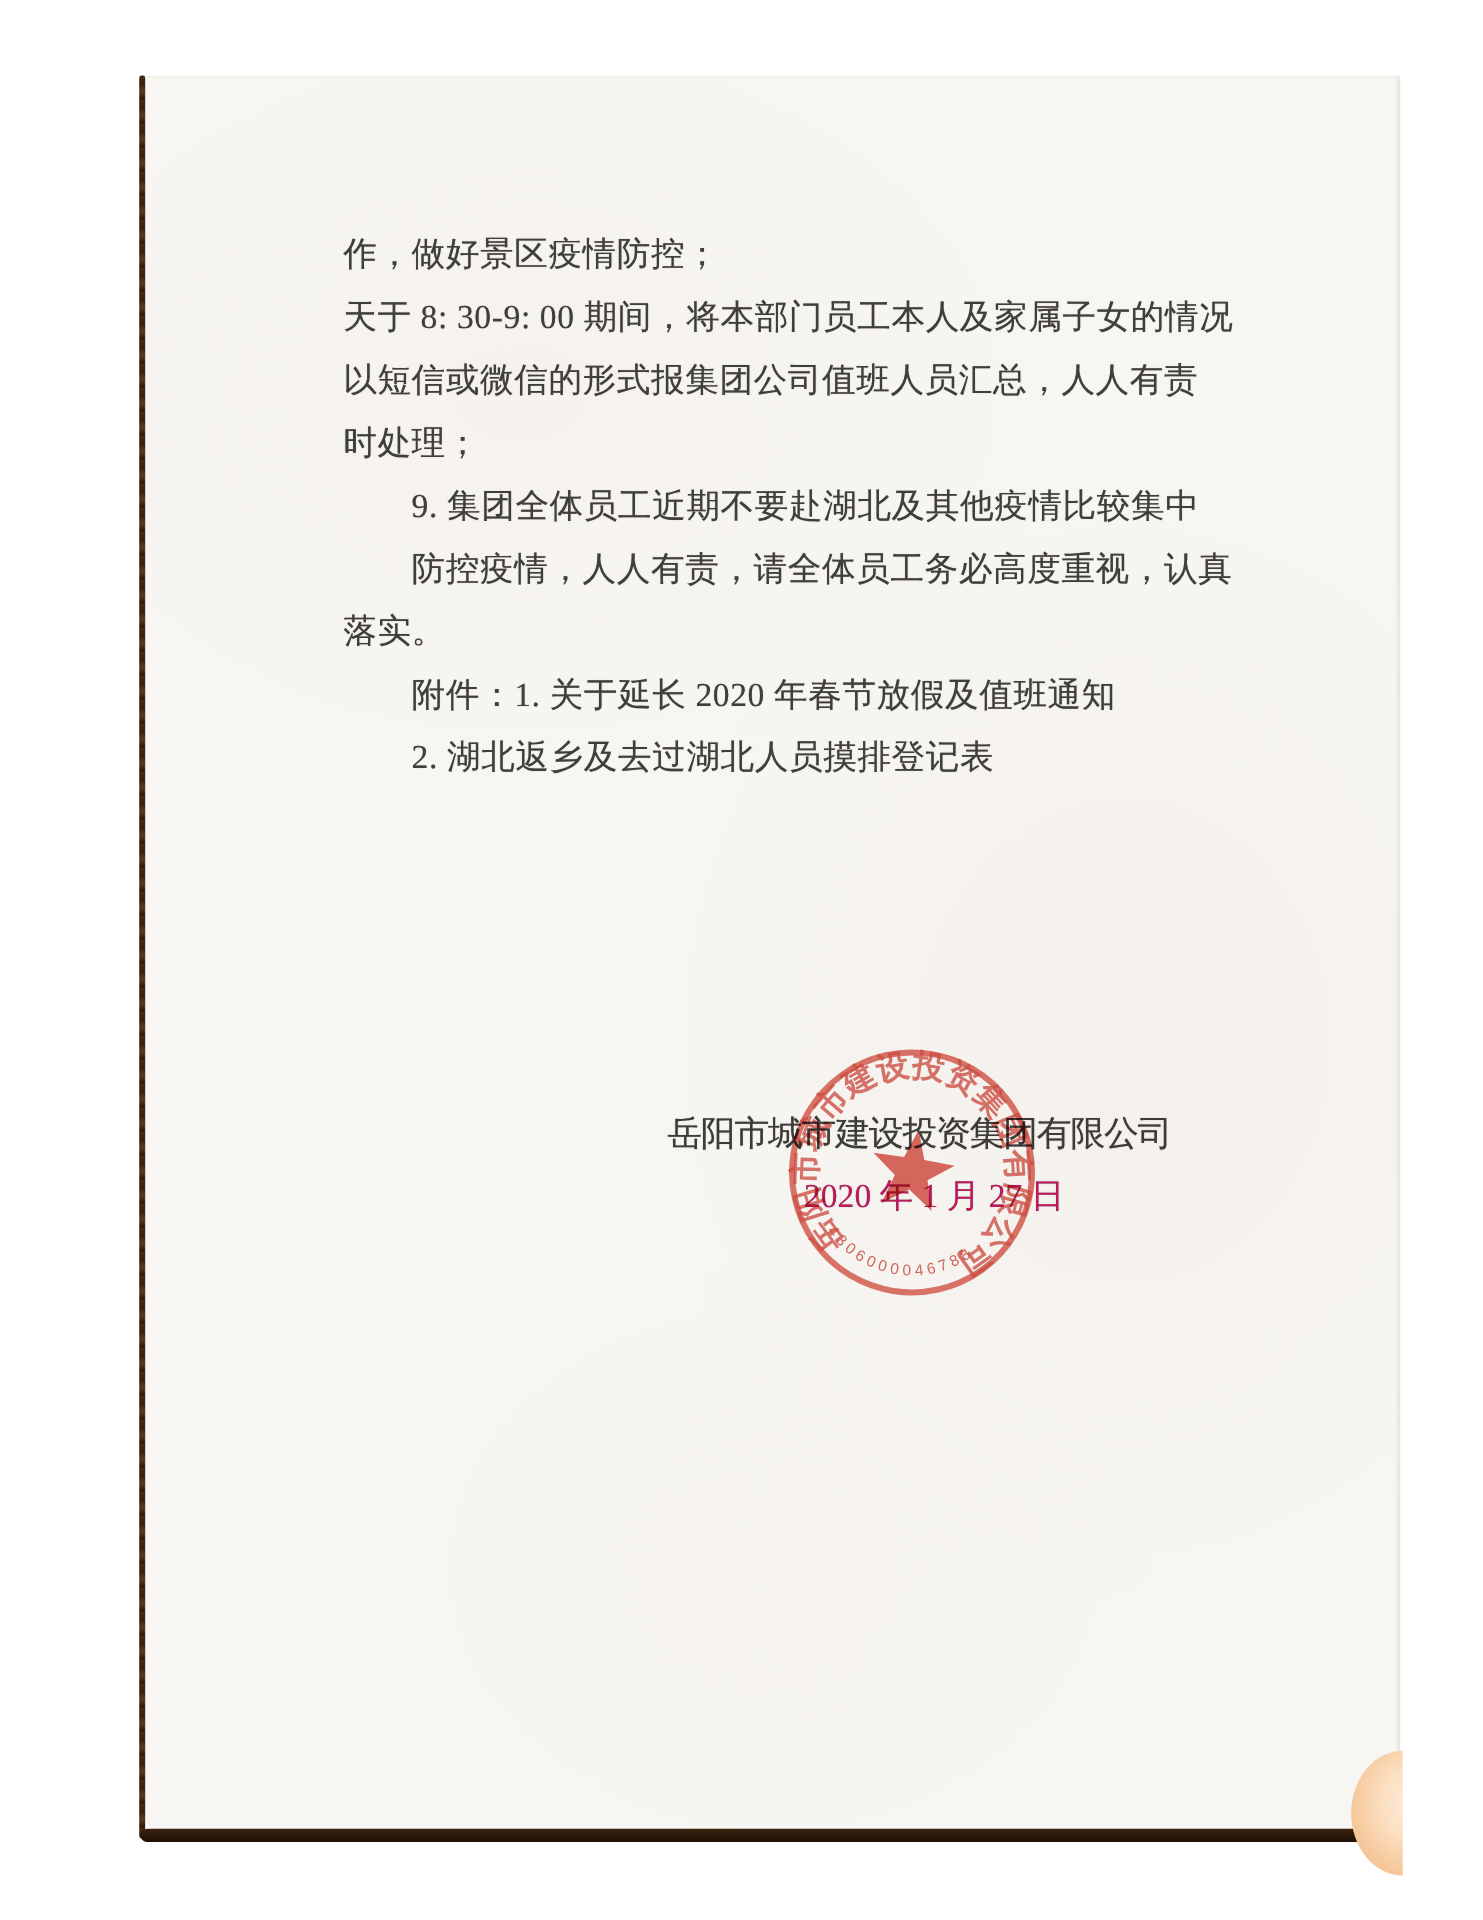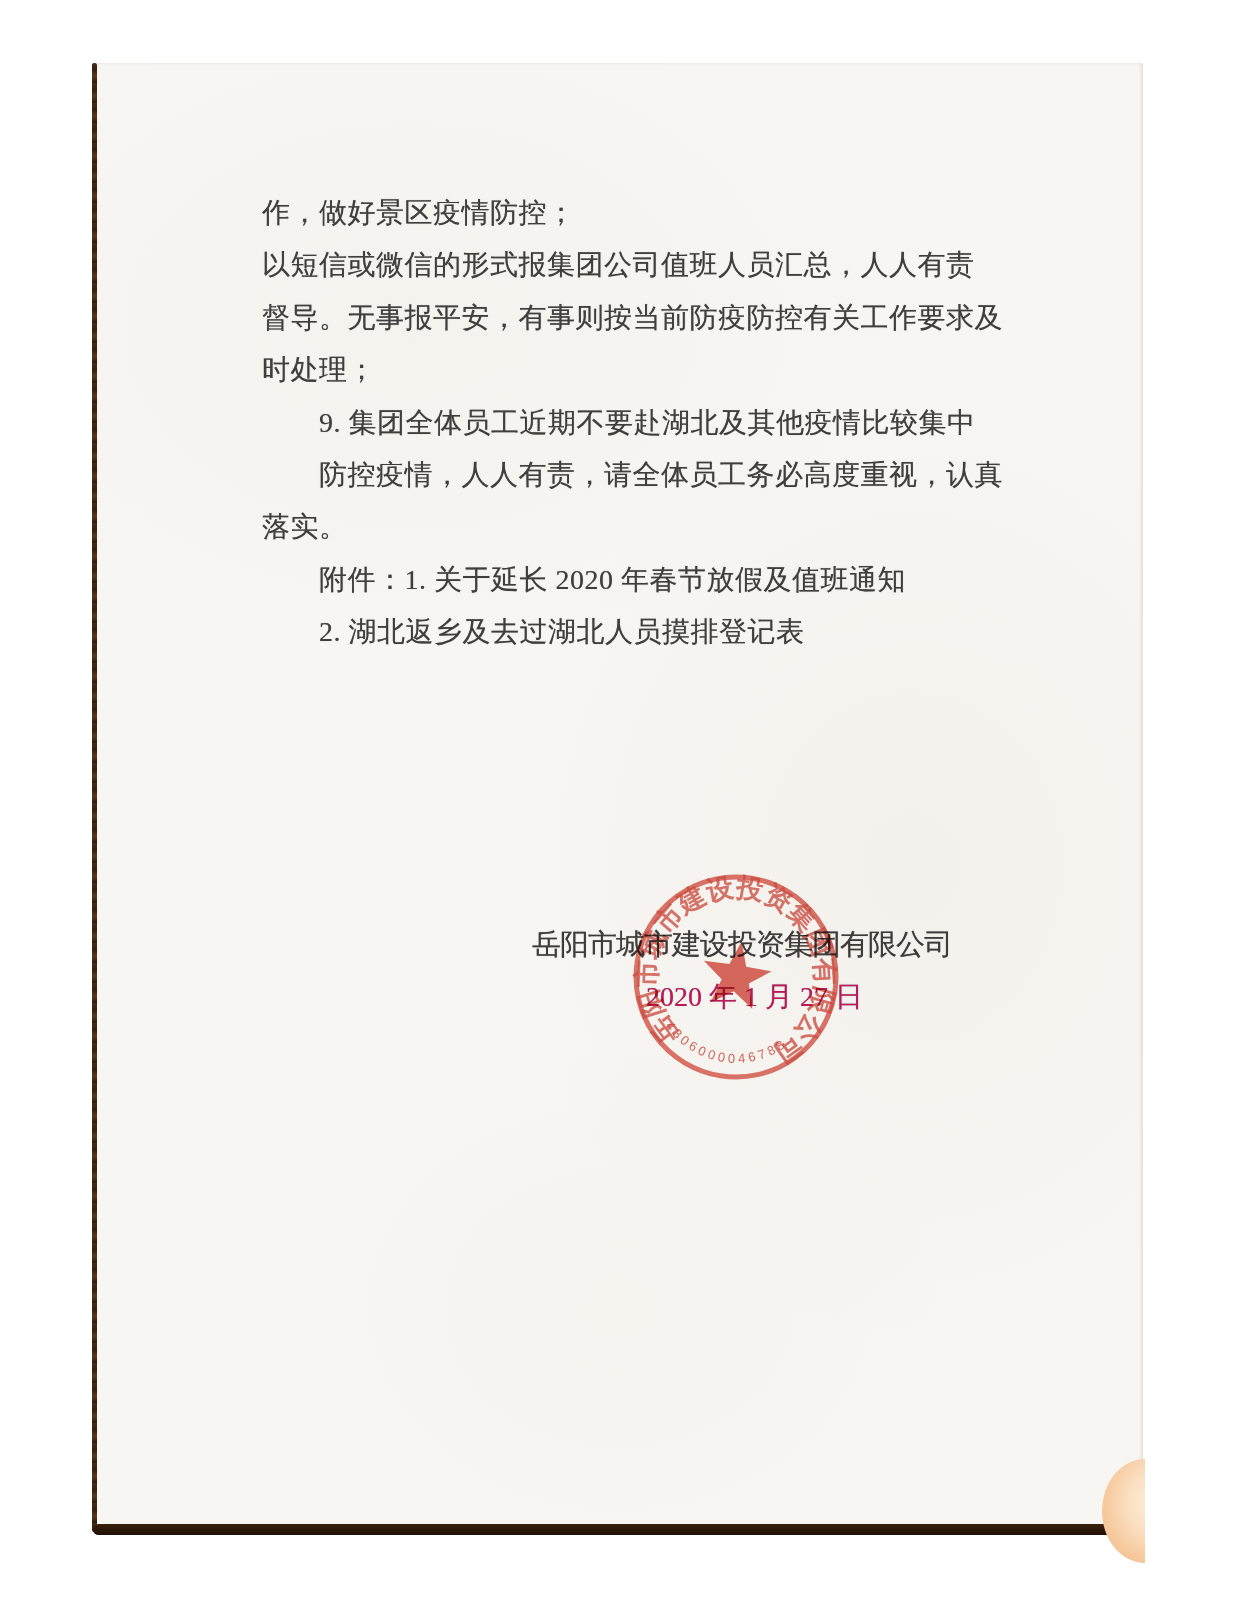--- a/index.html
+++ b/index.html
@@ -3,21 +3,21 @@
 <meta charset="utf-8">
 <style>
   html, body { margin: 0; padding: 0; }
   body {
     width: 1236px; height: 1600px;
     background: #ffffff;
     font-family: "Liberation Serif", "DejaVu Serif", serif;
     position: relative;
     overflow: hidden;
   }
-  .page { position: absolute; inset: 0; }
+  .page { position: absolute; inset: 0; margin-left: 24px; }
 
   
   .paper {
     position: absolute;
     left: 97px; top: 63px;
     width: 1046px; height: 1463px;
     background:
       radial-gradient(ellipse 700px 500px at 30% 18%, rgba(120,100,80,0.025), transparent 70%),
       radial-gradient(ellipse 600px 700px at 78% 55%, rgba(120,100,80,0.035), transparent 70%),
       radial-gradient(ellipse 500px 400px at 50% 85%, rgba(120,100,80,0.02), transparent 70%),
@@ -107,22 +107,22 @@
 <body>
 
 <div class="page">
 
   <div class="paper"></div>
   <div class="edge-left"></div>
   <div class="edge-bottom"></div>
 
   <div class="text-block">
     <div class="line">作，做好景区疫情防控；</div>
+    <div class="line">天于 8: 30-9: 00 期间，将本部门员工本人及家属子女的情况</div>
     <div class="line">以短信或微信的形式报集团公司值班人员汇总，人人有责</div>
-    <div class="line">督导。无事报平安，有事则按当前防疫防控有关工作要求及</div>
     <div class="line">时处理；</div>
     <div class="line ind">9. 集团全体员工近期不要赴湖北及其他疫情比较集中</div>
     <div class="line ind">防控疫情，人人有责，请全体员工务必高度重视，认真</div>
     <div class="line">落实。</div>
     <div class="line ind">附件：1. 关于延长 2020 年春节放假及值班通知</div>
     <div class="line ind">2. 湖北返乡及去过湖北人员摸排登记表</div>
   </div>
 
   <div class="sig-company">岳阳市城市建设投资集团有限公司</div>
   <div class="sig-date">2020 年 1 月 27 日</div>

